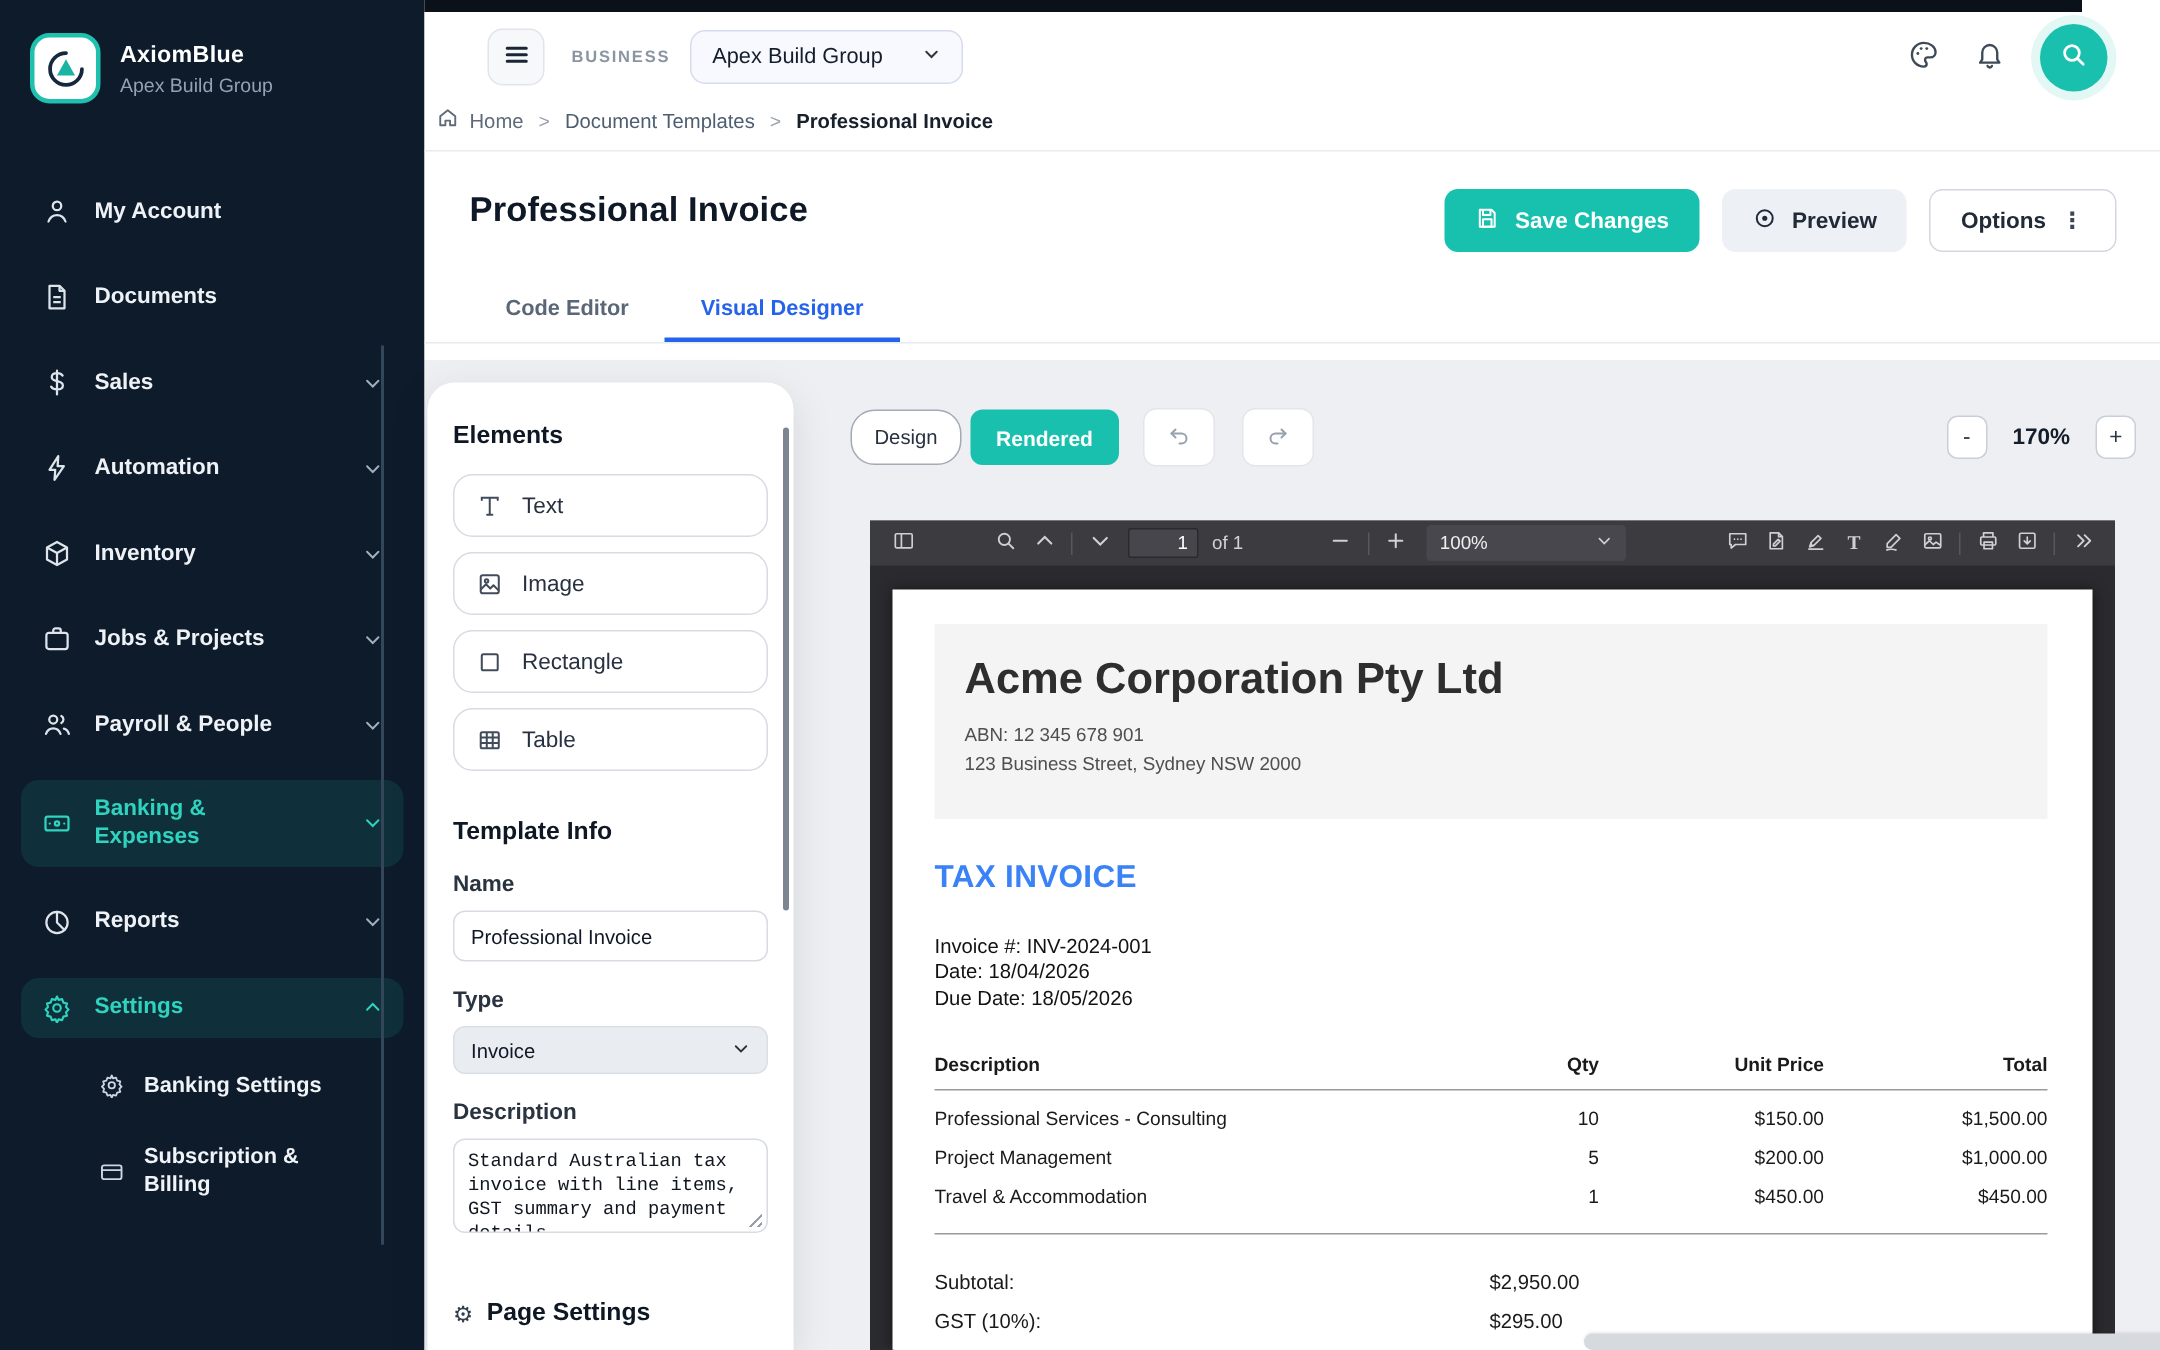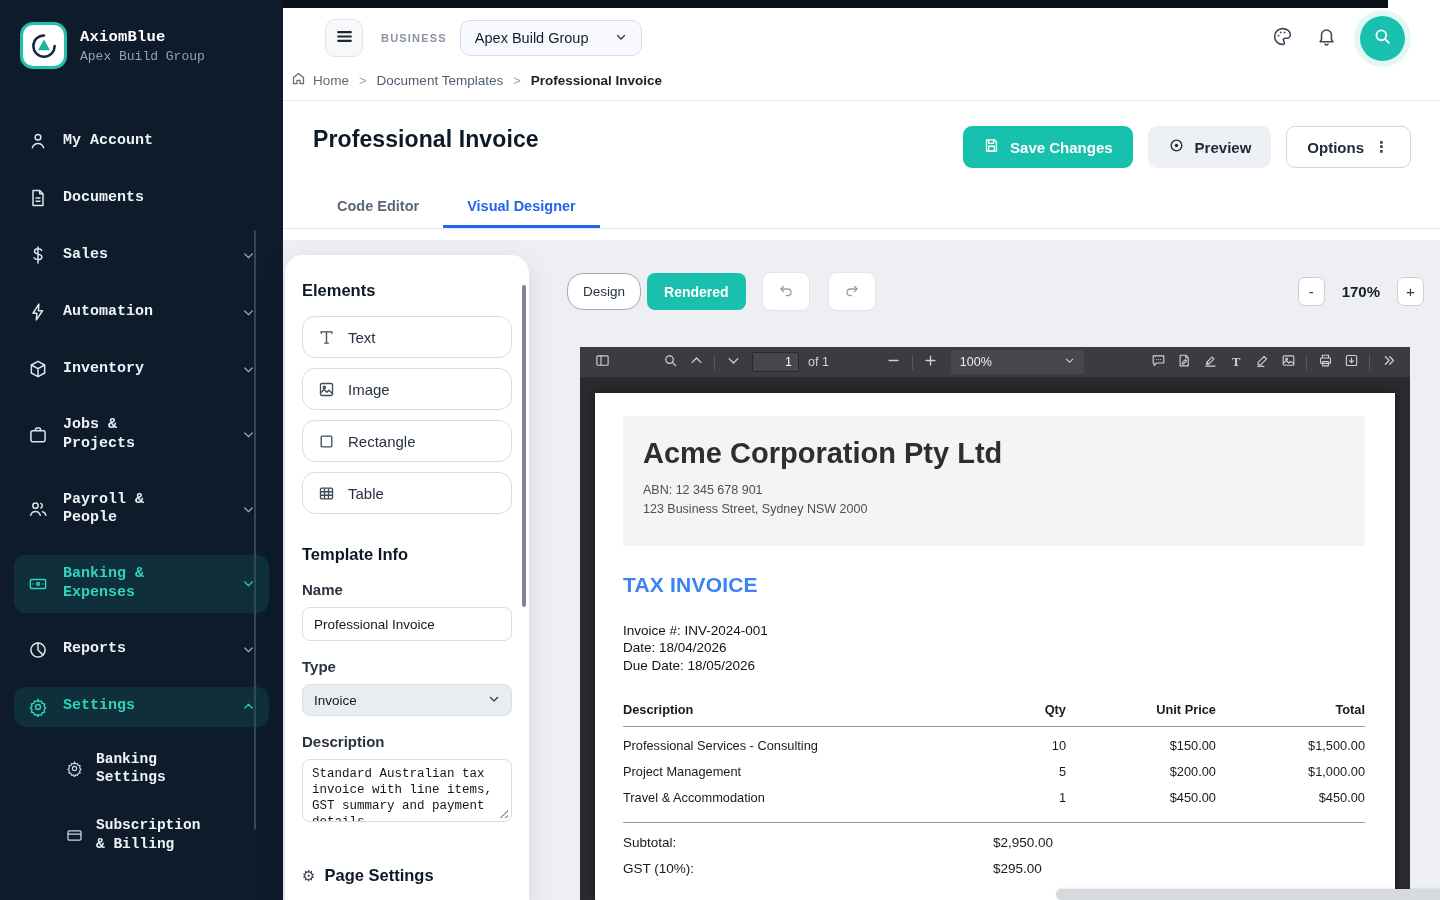--- a/index.html
+++ b/index.html
@@ -1,21 +1,21 @@
 <!DOCTYPE html>
 <html><head>
 <meta charset="utf-8">
 <style>
   * { margin:0; padding:0; box-sizing:border-box; }
   html,body { width:1440px; height:900px; overflow:hidden; }
   body { font-family:"Liberation Sans","DejaVu Sans",sans-serif; }
   .app { position:relative; width:1440px; height:900px; background:#edeff2; overflow:hidden; }
 
   
-  .sidebar { position:absolute; left:0; top:0; width:283px; height:900px; background:#0d1b2a; color:#fff; overflow:hidden;font-family:Liberation Mono, monospace; }
+  .sidebar { position:absolute; left:0; top:0; width:283px; height:900px; background:#0d1b2a; color:#fff; overflow:hidden; }
   .brand { display:flex; align-items:center; gap:13px; padding:22px 20px; }
   .brand-logo { width:47px; height:47px; border-radius:13px; background:#fff; border:3px solid #1fc0ad; display:grid; place-items:center; flex:none; }
   .brand-logo svg { width:30px; height:30px; }
   .brand-name { font-size:15.5px; font-weight:700; letter-spacing:.2px; }
   .brand-org { font-size:13px; color:#93a1b5; margin-top:3px; }
   .nav { padding:30px 14px 0; display:flex; flex-direction:column; gap:17px; }
   .nav-item { display:flex; align-items:center; gap:15px; padding:10px 14px; border-radius:12px; color:#eef2f7; font-size:15px; font-weight:600; cursor:pointer; }
   .nav-item .nicon { width:20px; height:20px; color:#dde4ec; flex:none; display:grid; place-items:center; }
   .nav-item .nicon svg { width:20px; height:20px; }
   .nav-item .nlabel { width:124px; line-height:1.25; }
@@ -121,21 +121,21 @@
   .billto-label { font-size:13.5px; font-weight:700; color:#0c0c0c; }
   .billto-name { margin-top:10px; font-size:14px; color:#161616; }
   .billto-gray { margin-top:2px; font-size:12.5px; color:#6f6f6f; line-height:1.38; }
   .inv-table { margin-top:27px; font-size:12.8px; }
   .tr { display:grid; grid-template-columns:1fr 143px 150px 149px; }
   .tr > div:nth-child(n+2) { text-align:right; }
   .thead { font-weight:700; padding-bottom:9px; border-bottom:1px solid #9a9a9a; }
   .tbody .tr { padding:5.5px 0; }
   .tbody .tr:first-child { padding-top:11px; }
   .tbody { border-bottom:1px solid #9a9a9a; padding-bottom:12px; }
-  .inv-totals { margin-top:12px; font-size:13.5px; }
+  .inv-totals { margin-top:24px; font-size:13.5px; }
   .tot-row { display:grid; grid-template-columns:370px 1fr; margin-bottom:11px; }
 
   .bottom-bar { position:absolute; left:1056px; bottom:0; right:-8px; height:11px; background:#d6d9dd; border-radius:8px; box-shadow:0 -1px 2px rgba(0,0,0,.08); }
 </style>
 </head>
 <body>
 
 <div class="app">
 
   <aside class="sidebar">

